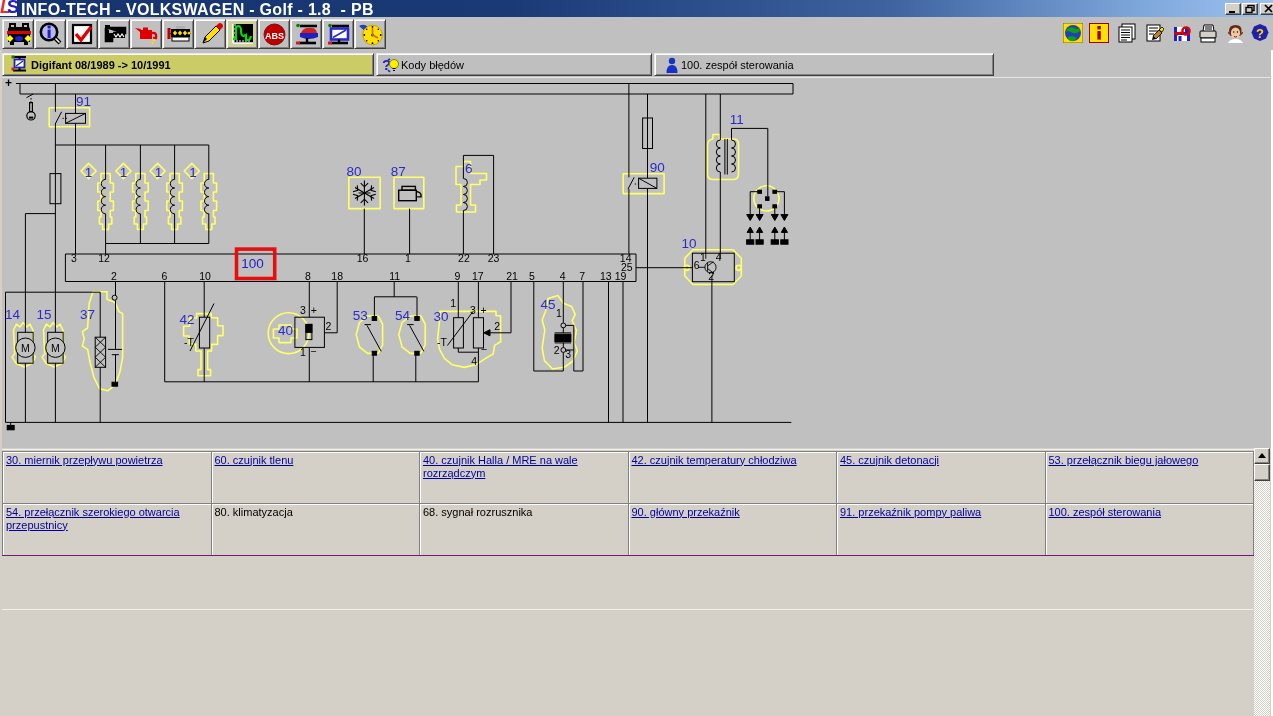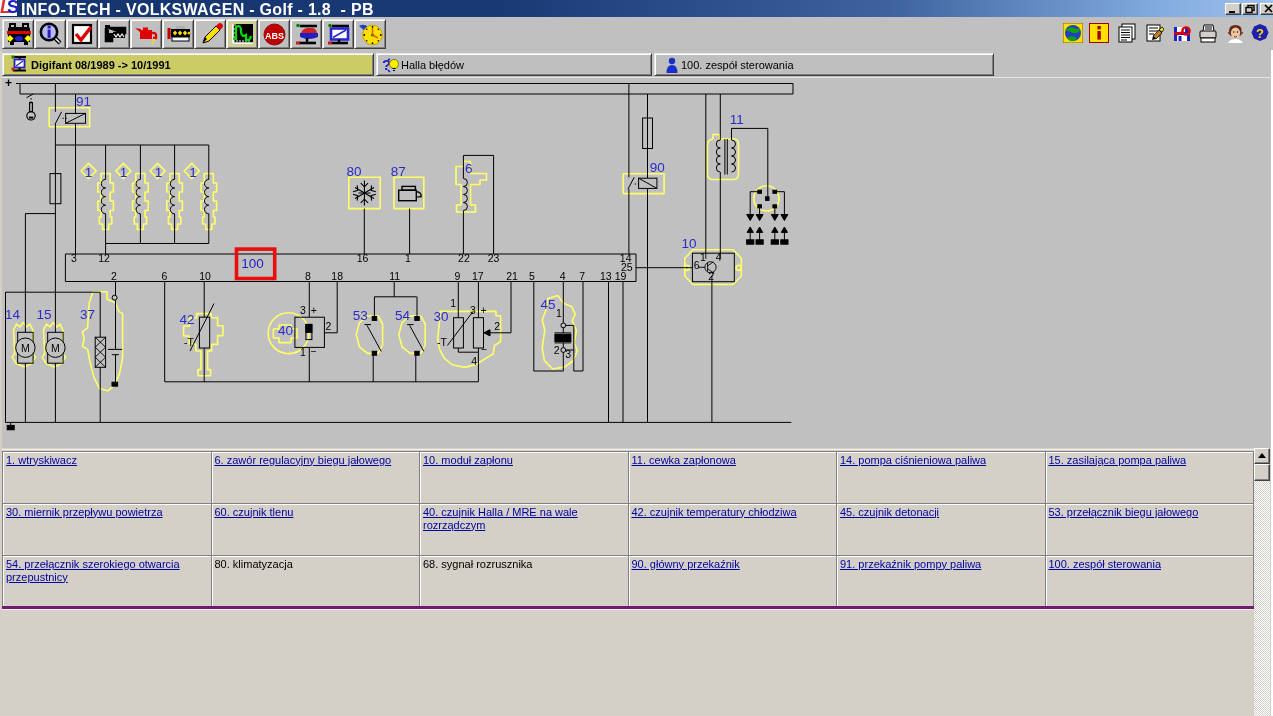--- a/index.html
+++ b/index.html
@@ -37,21 +37,21 @@
 
   
   #diagram { left:0; top:78px; width:1273px; height:370px; background:#C0C0C0; }
 
   
   #tablewrap { left:0; top:448px; width:1273px; height:268px; background:#D4D0C8; }
   #linktable { position:absolute; left:2px; top:2.5px; width:1251px; border-collapse:collapse; table-layout:fixed; }
   #linktable td { width:208.5px; height:52px; vertical-align:top; padding:2px 3px 0 3px;
     border-top:1px solid #808080; border-left:1px solid #808080;
     box-shadow:inset 1px 1px 0 #fff; font-size:11px; line-height:13px; }
-  #linktable tr:last-child td { border-bottom:3px solid #701a75; }
+  #linktable tr:last-child td { border-bottom:1px solid #701a75; }
   #linktable td:last-child { border-right:1px solid #808080; }
   #linktable a { color:#0000A0; text-decoration:underline; }
   #scroll { left:1254px; top:448px; width:16px; height:268px;
     background:repeating-conic-gradient(#FFFFFF 0% 25%, #D4D0C8 0% 50%) 0 0/2px 2px; }
   .sbtn { left:0px; width:16px; background:#D4D0C8; border:1px solid; border-color:#fff #404040 #404040 #fff; box-shadow:inset -1px -1px 0 #808080; }
   #redge { left:1271px; top:50px; width:2px; height:666px; background:#fff; }
   #ledge { left:0px; top:50px; width:2px; height:666px; background:#D4D0C8; }
 </style>
 </head>
 <body>
@@ -259,21 +259,21 @@
         </svg>
         <span class="txt" style="left:28px;">Digifant 08/1989 -&gt; 10/1991</span>
       </div>
     <div id="tab2" class="tab abs">
         <svg width="20" height="18" viewBox="0 0 20 18" class="abs" style="left:4px;top:2px;">
           <text x="1" y="14" font-size="15" font-weight="bold" fill="#2020C0">?</text>
           <circle cx="13" cy="8" r="4.5" fill="#FFF000" stroke="#808000"></circle>
           <path d="M11.5 12.5 h3 M12 14.5 h2" stroke="#000" stroke-width="1.2"></path>
           <path d="M9 3 l-2 1 M9 16 l-2 -2" stroke="#2020C0" stroke-width="1.6"></path>
         </svg>
-        <span class="txt" style="left:24px;">Halla błędów</span>
+        <span class="txt" style="left:24px;">Kody błędów</span>
       </div>
     <div id="tab3" class="tab abs">
         <svg width="16" height="17" viewBox="0 0 16 17" class="abs" style="left:9px;top:3px;">
           <circle cx="8" cy="4" r="3.2" fill="#1830C8"></circle>
           <path d="M2.5 16 q0 -8 5.5 -8 q5.5 0 5.5 8 z" fill="#1830C8"></path>
         </svg>
         <span class="txt" style="left:26px;">100. zespół sterowania</span>
       </div>
   </div>
 
@@ -567,28 +567,20 @@
           <text x="193" y="176.5" font-size="13.5" fill="#2B2BC8" text-anchor="middle" font-weight="normal">1</text>
           <text x="252.5" y="268" font-size="13.5" fill="#2222C8" text-anchor="middle" font-weight="normal">100</text>
         </g>
       </svg></div>
 
   <div id="tablewrap" class="abs">
       <div class="abs" style="left:0px;top:0.5px;width:1271px;height:1.5px;background:#F2F0EC;"></div>
       <div class="abs" style="left:2px;top:160.5px;width:1251px;height:1.5px;background:#F2F0EC;"></div>
     <table id="linktable">
       <tbody>
-          <tr>
-        <td><a>1. wtryskiwacz</a></td>
-        <td><a>6. zawór regulacyjny biegu jałowego</a></td>
-        <td><a>10. moduł zapłonu</a></td>
-        <td><a>11. cewka zapłonowa</a></td>
-        <td><a>14. pompa ciśnieniowa paliwa</a></td>
-        <td><a>15. zasilająca pompa paliwa</a></td>
-      </tr>
       <tr>
         <td><a>30. miernik przepływu powietrza</a></td>
         <td><a>60. czujnik tlenu</a></td>
         <td><a>40. czujnik Halla / MRE na wale rozrządczym</a></td>
         <td><a>42. czujnik temperatury chłodziwa</a></td>
         <td><a>45. czujnik detonacji</a></td>
         <td><a>53. przełącznik biegu jałowego</a></td>
       </tr>
       <tr>
         <td><a>54. przełącznik szerokiego otwarcia przepustnicy</a></td>

